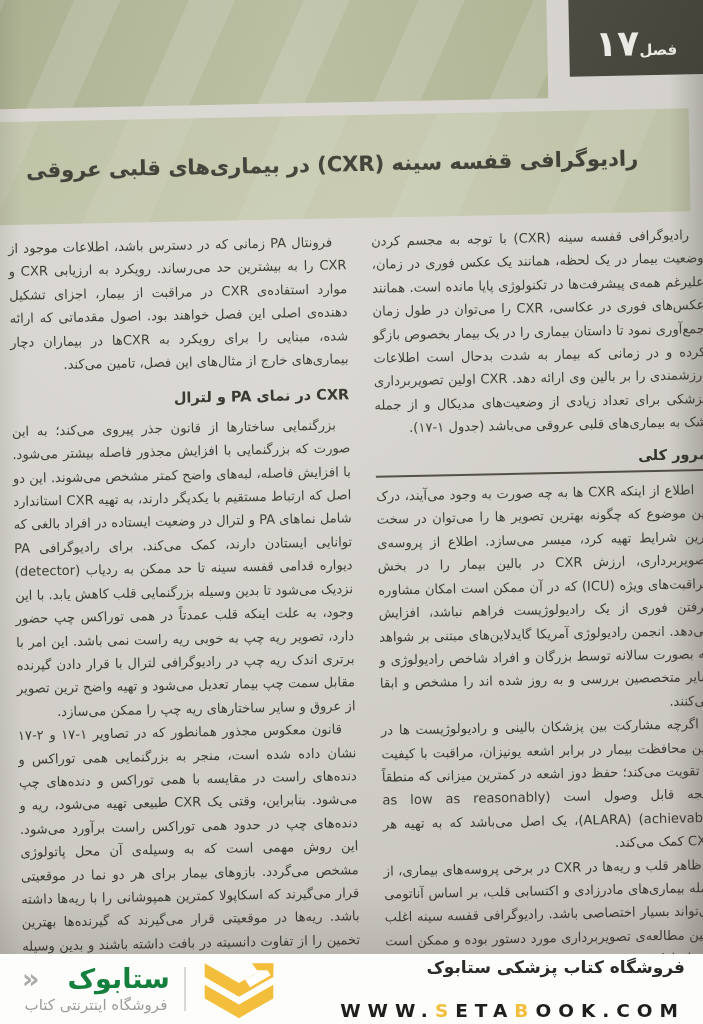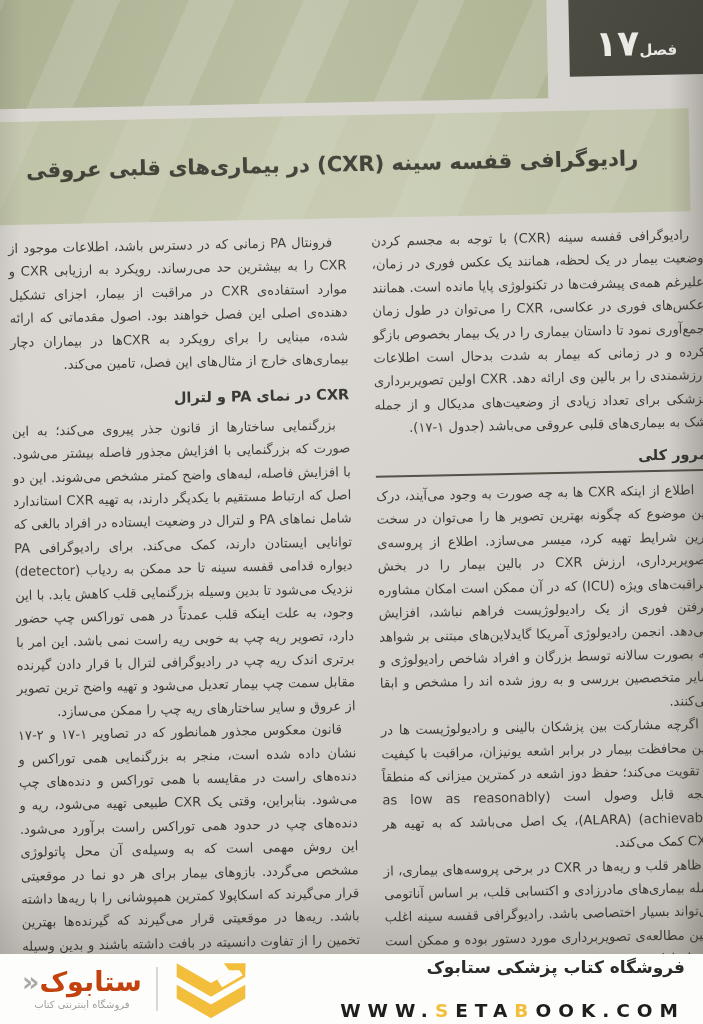--- a/index.html
+++ b/index.html
@@ -68,23 +68,23 @@
   }
   
   .footer{
     position:absolute;left:0;top:954px;width:703px;height:70px;background:#fdfdfc;
     display:flex;align-items:center;justify-content:space-between;
     padding:0 10px 0 22px;box-sizing:border-box;
   }
   .logo-group{display:flex;align-items:center;gap:14px;}
   .logo-textcol{display:flex;flex-direction:column;align-items:center;}
   .brand{font-size:27px;font-weight:bold;line-height:1;letter-spacing:1px;}
-  .brand .main{color:#c2410c;}
+  .brand .main{color:#15803d;margin-left:28px;}
   .brand .mark{color:#a9a9a7;font-weight:bold;}
-  .tagline{font-size:10px;color:#9c9c9a;margin-top:4px;}
+  .tagline{font-size:15px;color:#9c9c9a;margin-top:4px;}
   .logo-divider{width:2px;height:44px;background:#d8d8d5;}
   .store{display:flex;flex-direction:column;align-items:flex-end;margin-right:8px;}
   .store-title{direction:rtl;font-size:17px;font-weight:bold;color:#2c2c2a;}
   .website{
     font-size:18.5px;font-weight:bold;color:#1e1e1c;letter-spacing:7px;
     margin-top:23px;white-space:nowrap;
   }
   .website .y{color:#F2BE3C;}
 </style>
 </head>

